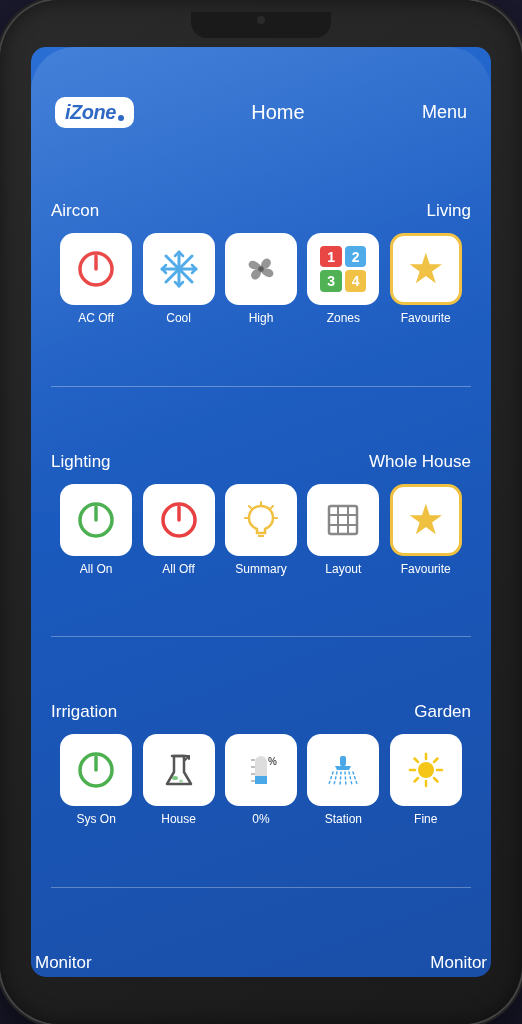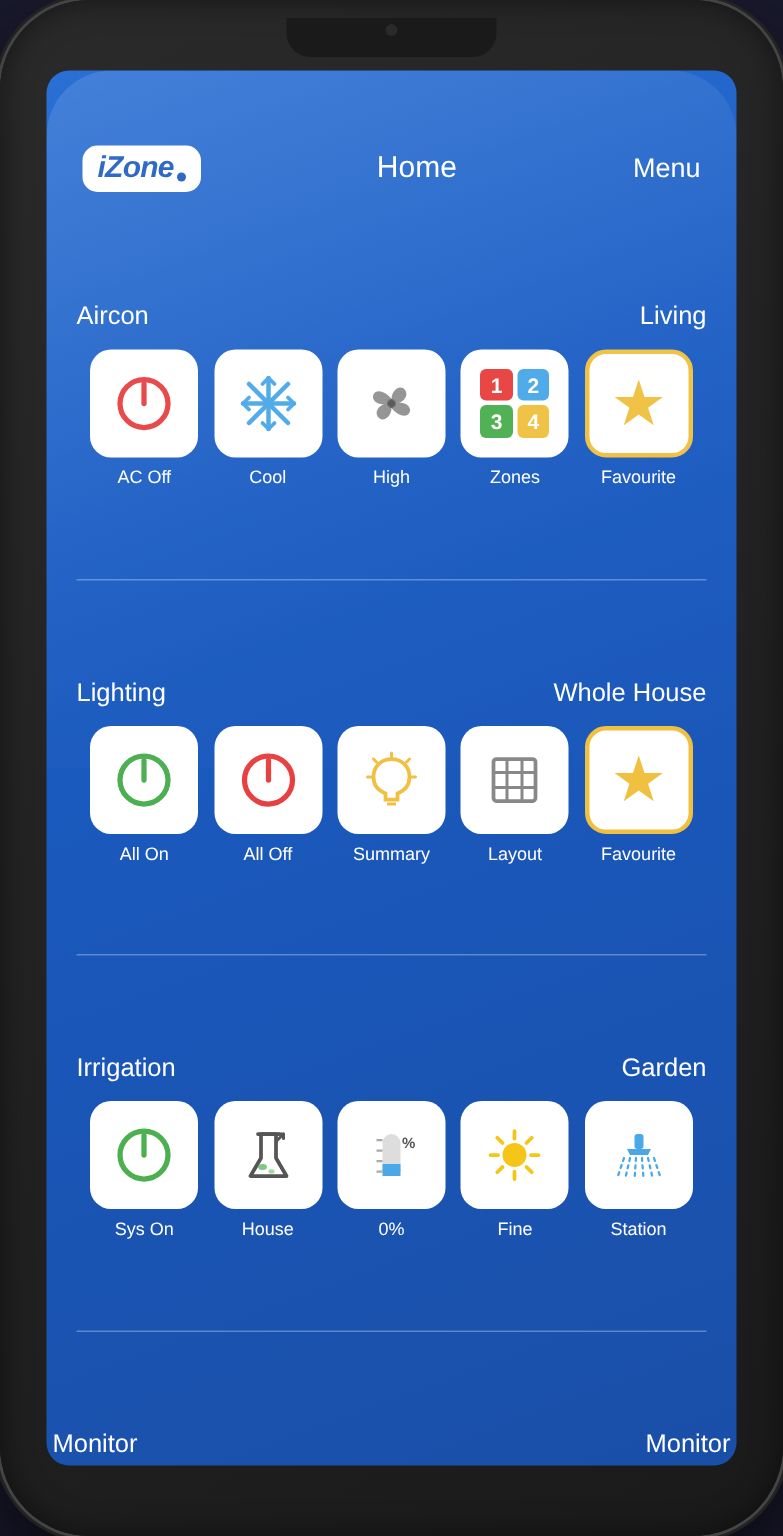--- a/index.html
+++ b/index.html
@@ -435,52 +435,52 @@
               <line x1="10" y1="24" x2="14" y2="24" stroke="#aaa" stroke-width="1.5"></line>
               <line x1="10" y1="31" x2="14" y2="31" stroke="#aaa" stroke-width="1.5"></line>
             </svg>
           </div>
           <span class="icon-label">0%</span>
         </div>
 
         <div class="icon-item">
           <div class="icon-box">
             <svg width="40" height="40" viewBox="0 0 40 40">
+
+              <rect x="17" y="6" width="6" height="10" rx="2" fill="#4aa8e8"></rect>
+              <path d="M12 16 L28 16 L26 20 L14 20Z" fill="#4aa8e8"></path>
+
+              <line x1="10" y1="22" x2="6" y2="34" stroke="#4aa8e8" stroke-width="1.5" stroke-linecap="round" stroke-dasharray="2,3"></line>
+              <line x1="14" y1="22" x2="11" y2="35" stroke="#4aa8e8" stroke-width="1.5" stroke-linecap="round" stroke-dasharray="2,3"></line>
+              <line x1="18" y1="22" x2="17" y2="36" stroke="#4aa8e8" stroke-width="1.5" stroke-linecap="round" stroke-dasharray="2,3"></line>
+              <line x1="22" y1="22" x2="23" y2="36" stroke="#4aa8e8" stroke-width="1.5" stroke-linecap="round" stroke-dasharray="2,3"></line>
+              <line x1="26" y1="22" x2="29" y2="35" stroke="#4aa8e8" stroke-width="1.5" stroke-linecap="round" stroke-dasharray="2,3"></line>
+              <line x1="30" y1="22" x2="34" y2="34" stroke="#4aa8e8" stroke-width="1.5" stroke-linecap="round" stroke-dasharray="2,3"></line>
+            </svg>
+          </div>
+          <span class="icon-label">Station</span>
+        </div>
+
+        <div class="icon-item">
+          <div class="icon-box">
+            <svg width="40" height="40" viewBox="0 0 40 40">
               <circle cx="20" cy="20" r="8" fill="#f5c518"></circle>
               <line x1="20" y1="4" x2="20" y2="9" stroke="#f5c518" stroke-width="2.5" stroke-linecap="round"></line>
               <line x1="20" y1="31" x2="20" y2="36" stroke="#f5c518" stroke-width="2.5" stroke-linecap="round"></line>
               <line x1="4" y1="20" x2="9" y2="20" stroke="#f5c518" stroke-width="2.5" stroke-linecap="round"></line>
               <line x1="31" y1="20" x2="36" y2="20" stroke="#f5c518" stroke-width="2.5" stroke-linecap="round"></line>
               <line x1="8.5" y1="8.5" x2="12" y2="12" stroke="#f5c518" stroke-width="2.5" stroke-linecap="round"></line>
               <line x1="28" y1="28" x2="31.5" y2="31.5" stroke="#f5c518" stroke-width="2.5" stroke-linecap="round"></line>
               <line x1="31.5" y1="8.5" x2="28" y2="12" stroke="#f5c518" stroke-width="2.5" stroke-linecap="round"></line>
               <line x1="12" y1="28" x2="8.5" y2="31.5" stroke="#f5c518" stroke-width="2.5" stroke-linecap="round"></line>
             </svg>
           </div>
           <span class="icon-label">Fine</span>
         </div>
 
-        <div class="icon-item">
-          <div class="icon-box">
-            <svg width="40" height="40" viewBox="0 0 40 40">
-
-              <rect x="17" y="6" width="6" height="10" rx="2" fill="#4aa8e8"></rect>
-              <path d="M12 16 L28 16 L26 20 L14 20Z" fill="#4aa8e8"></path>
-
-              <line x1="10" y1="22" x2="6" y2="34" stroke="#4aa8e8" stroke-width="1.5" stroke-linecap="round" stroke-dasharray="2,3"></line>
-              <line x1="14" y1="22" x2="11" y2="35" stroke="#4aa8e8" stroke-width="1.5" stroke-linecap="round" stroke-dasharray="2,3"></line>
-              <line x1="18" y1="22" x2="17" y2="36" stroke="#4aa8e8" stroke-width="1.5" stroke-linecap="round" stroke-dasharray="2,3"></line>
-              <line x1="22" y1="22" x2="23" y2="36" stroke="#4aa8e8" stroke-width="1.5" stroke-linecap="round" stroke-dasharray="2,3"></line>
-              <line x1="26" y1="22" x2="29" y2="35" stroke="#4aa8e8" stroke-width="1.5" stroke-linecap="round" stroke-dasharray="2,3"></line>
-              <line x1="30" y1="22" x2="34" y2="34" stroke="#4aa8e8" stroke-width="1.5" stroke-linecap="round" stroke-dasharray="2,3"></line>
-            </svg>
-          </div>
-          <span class="icon-label">Station</span>
-        </div>
-
       </div>
     </div>
 
     <div class="divider"></div>
 
     <div class="bottom-section">
       <span class="bottom-title">Monitor</span>
       <span class="bottom-title">Monitor</span>
     </div>
 

